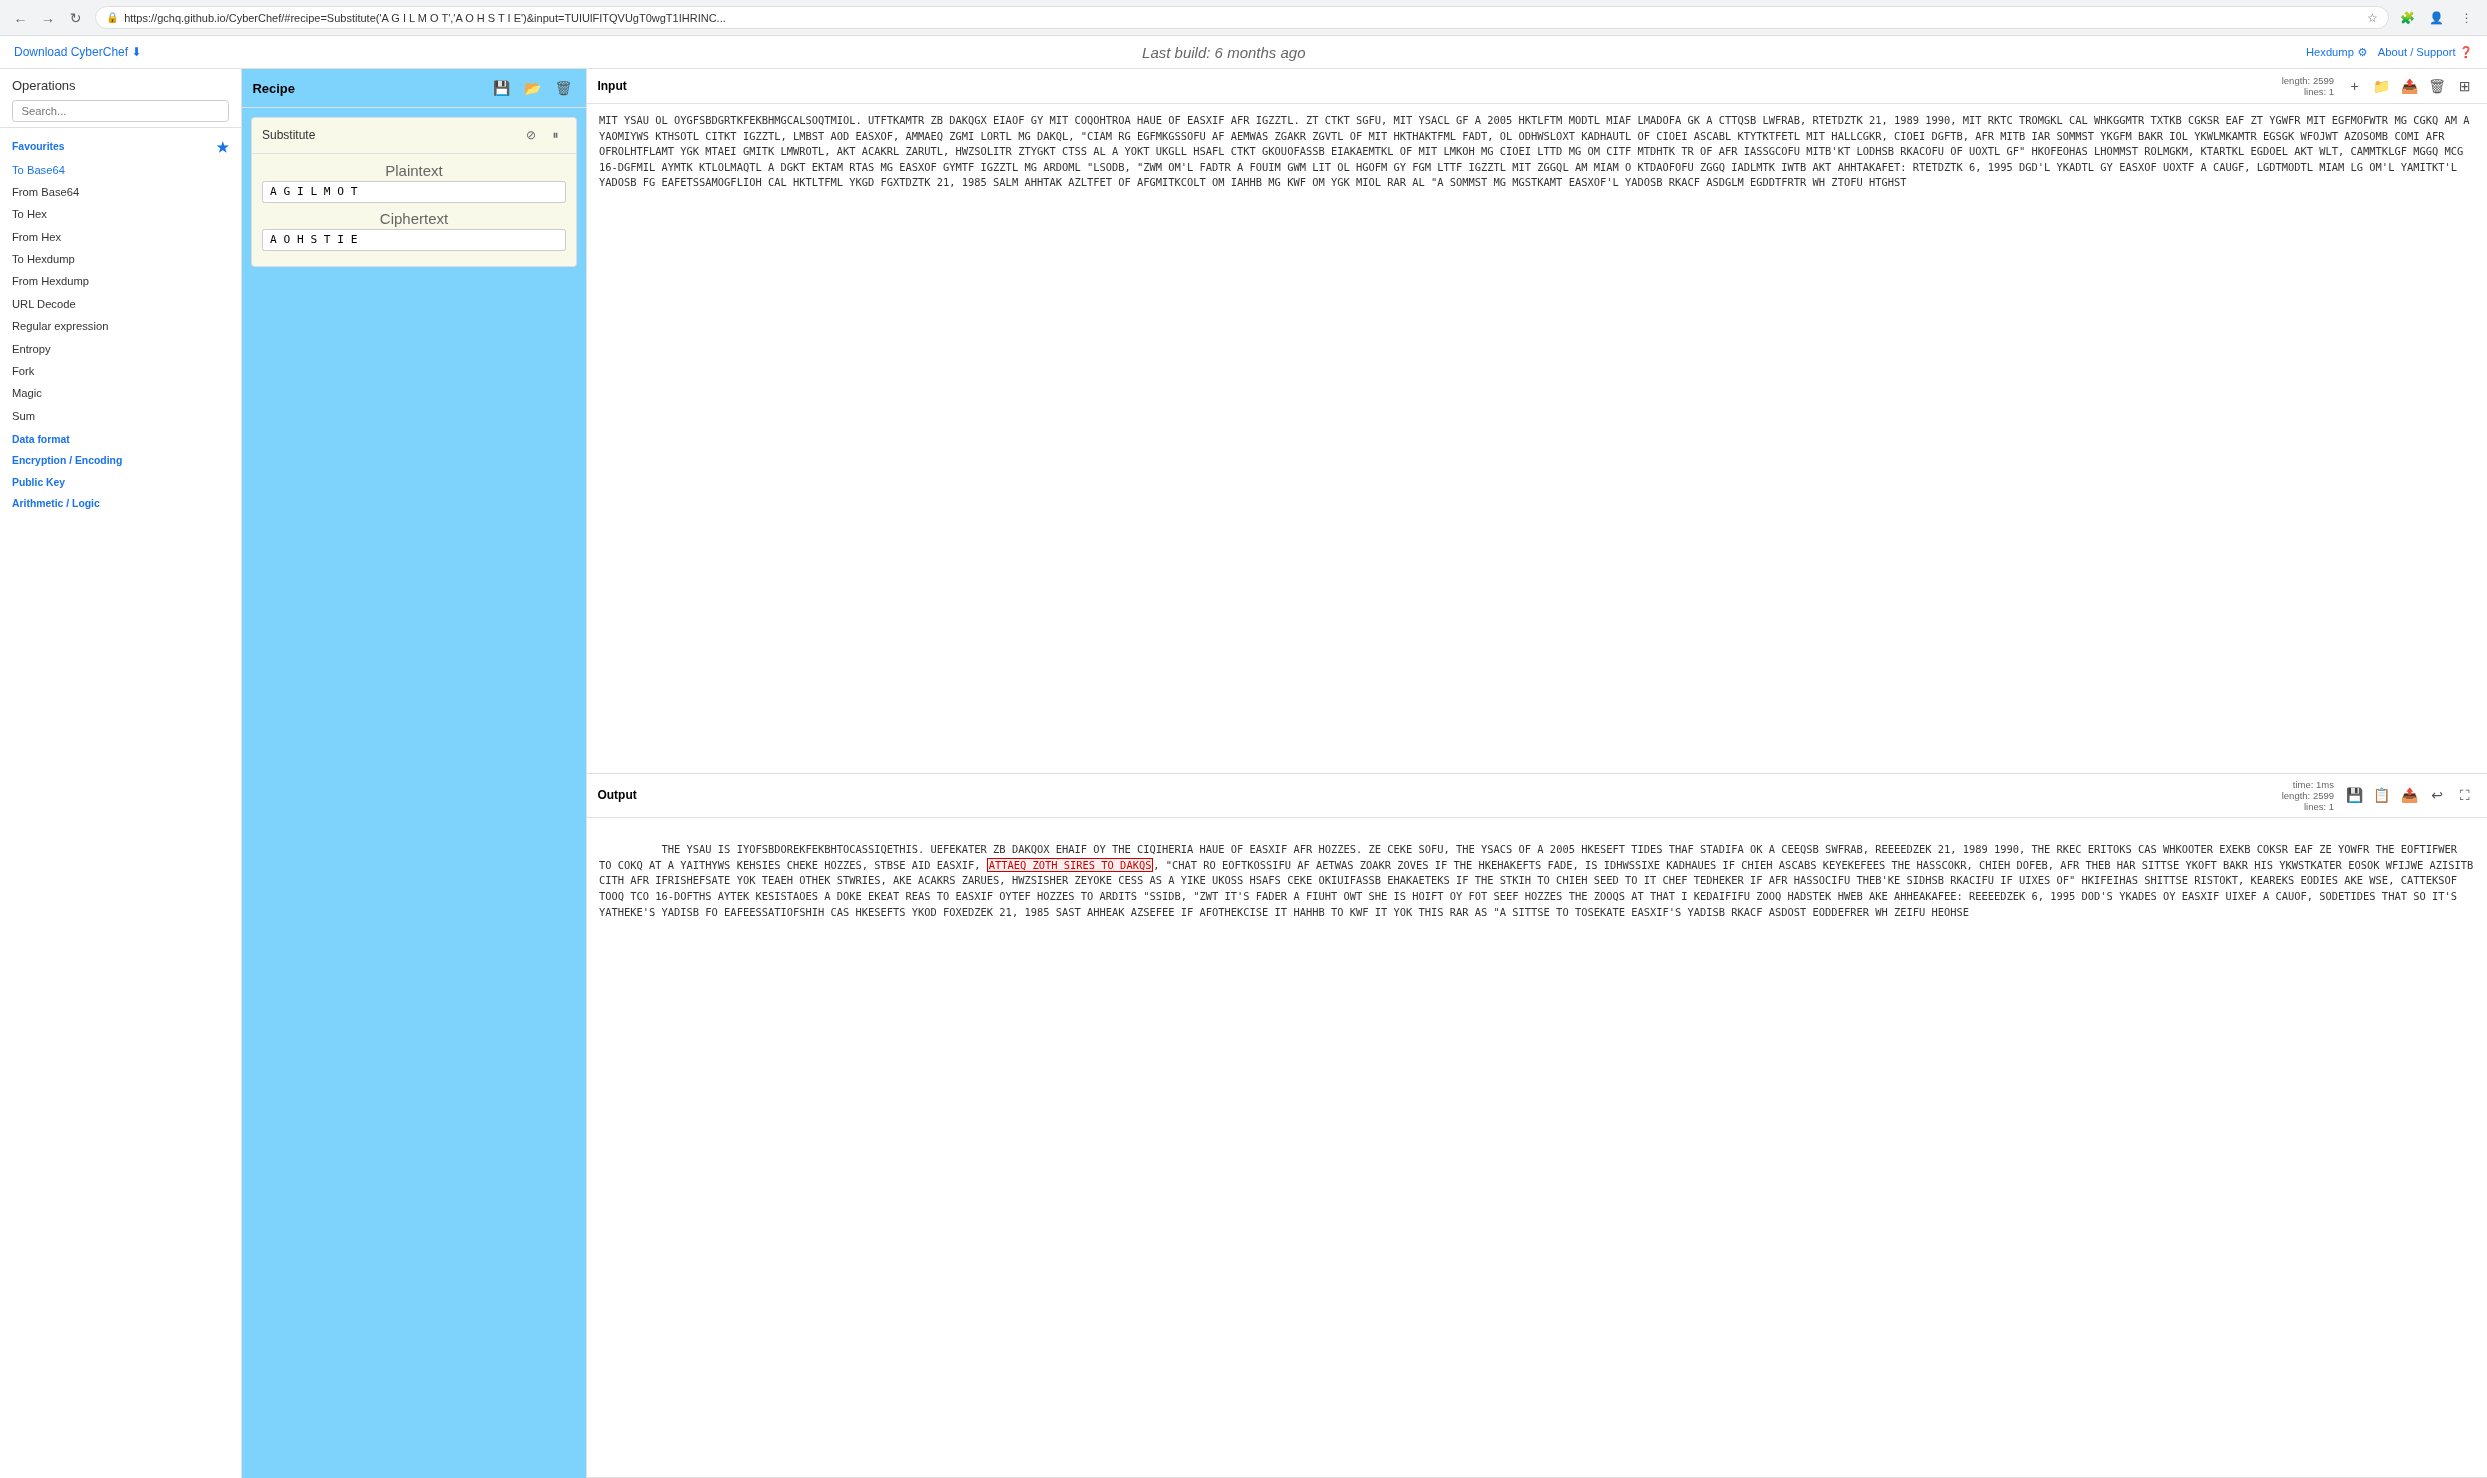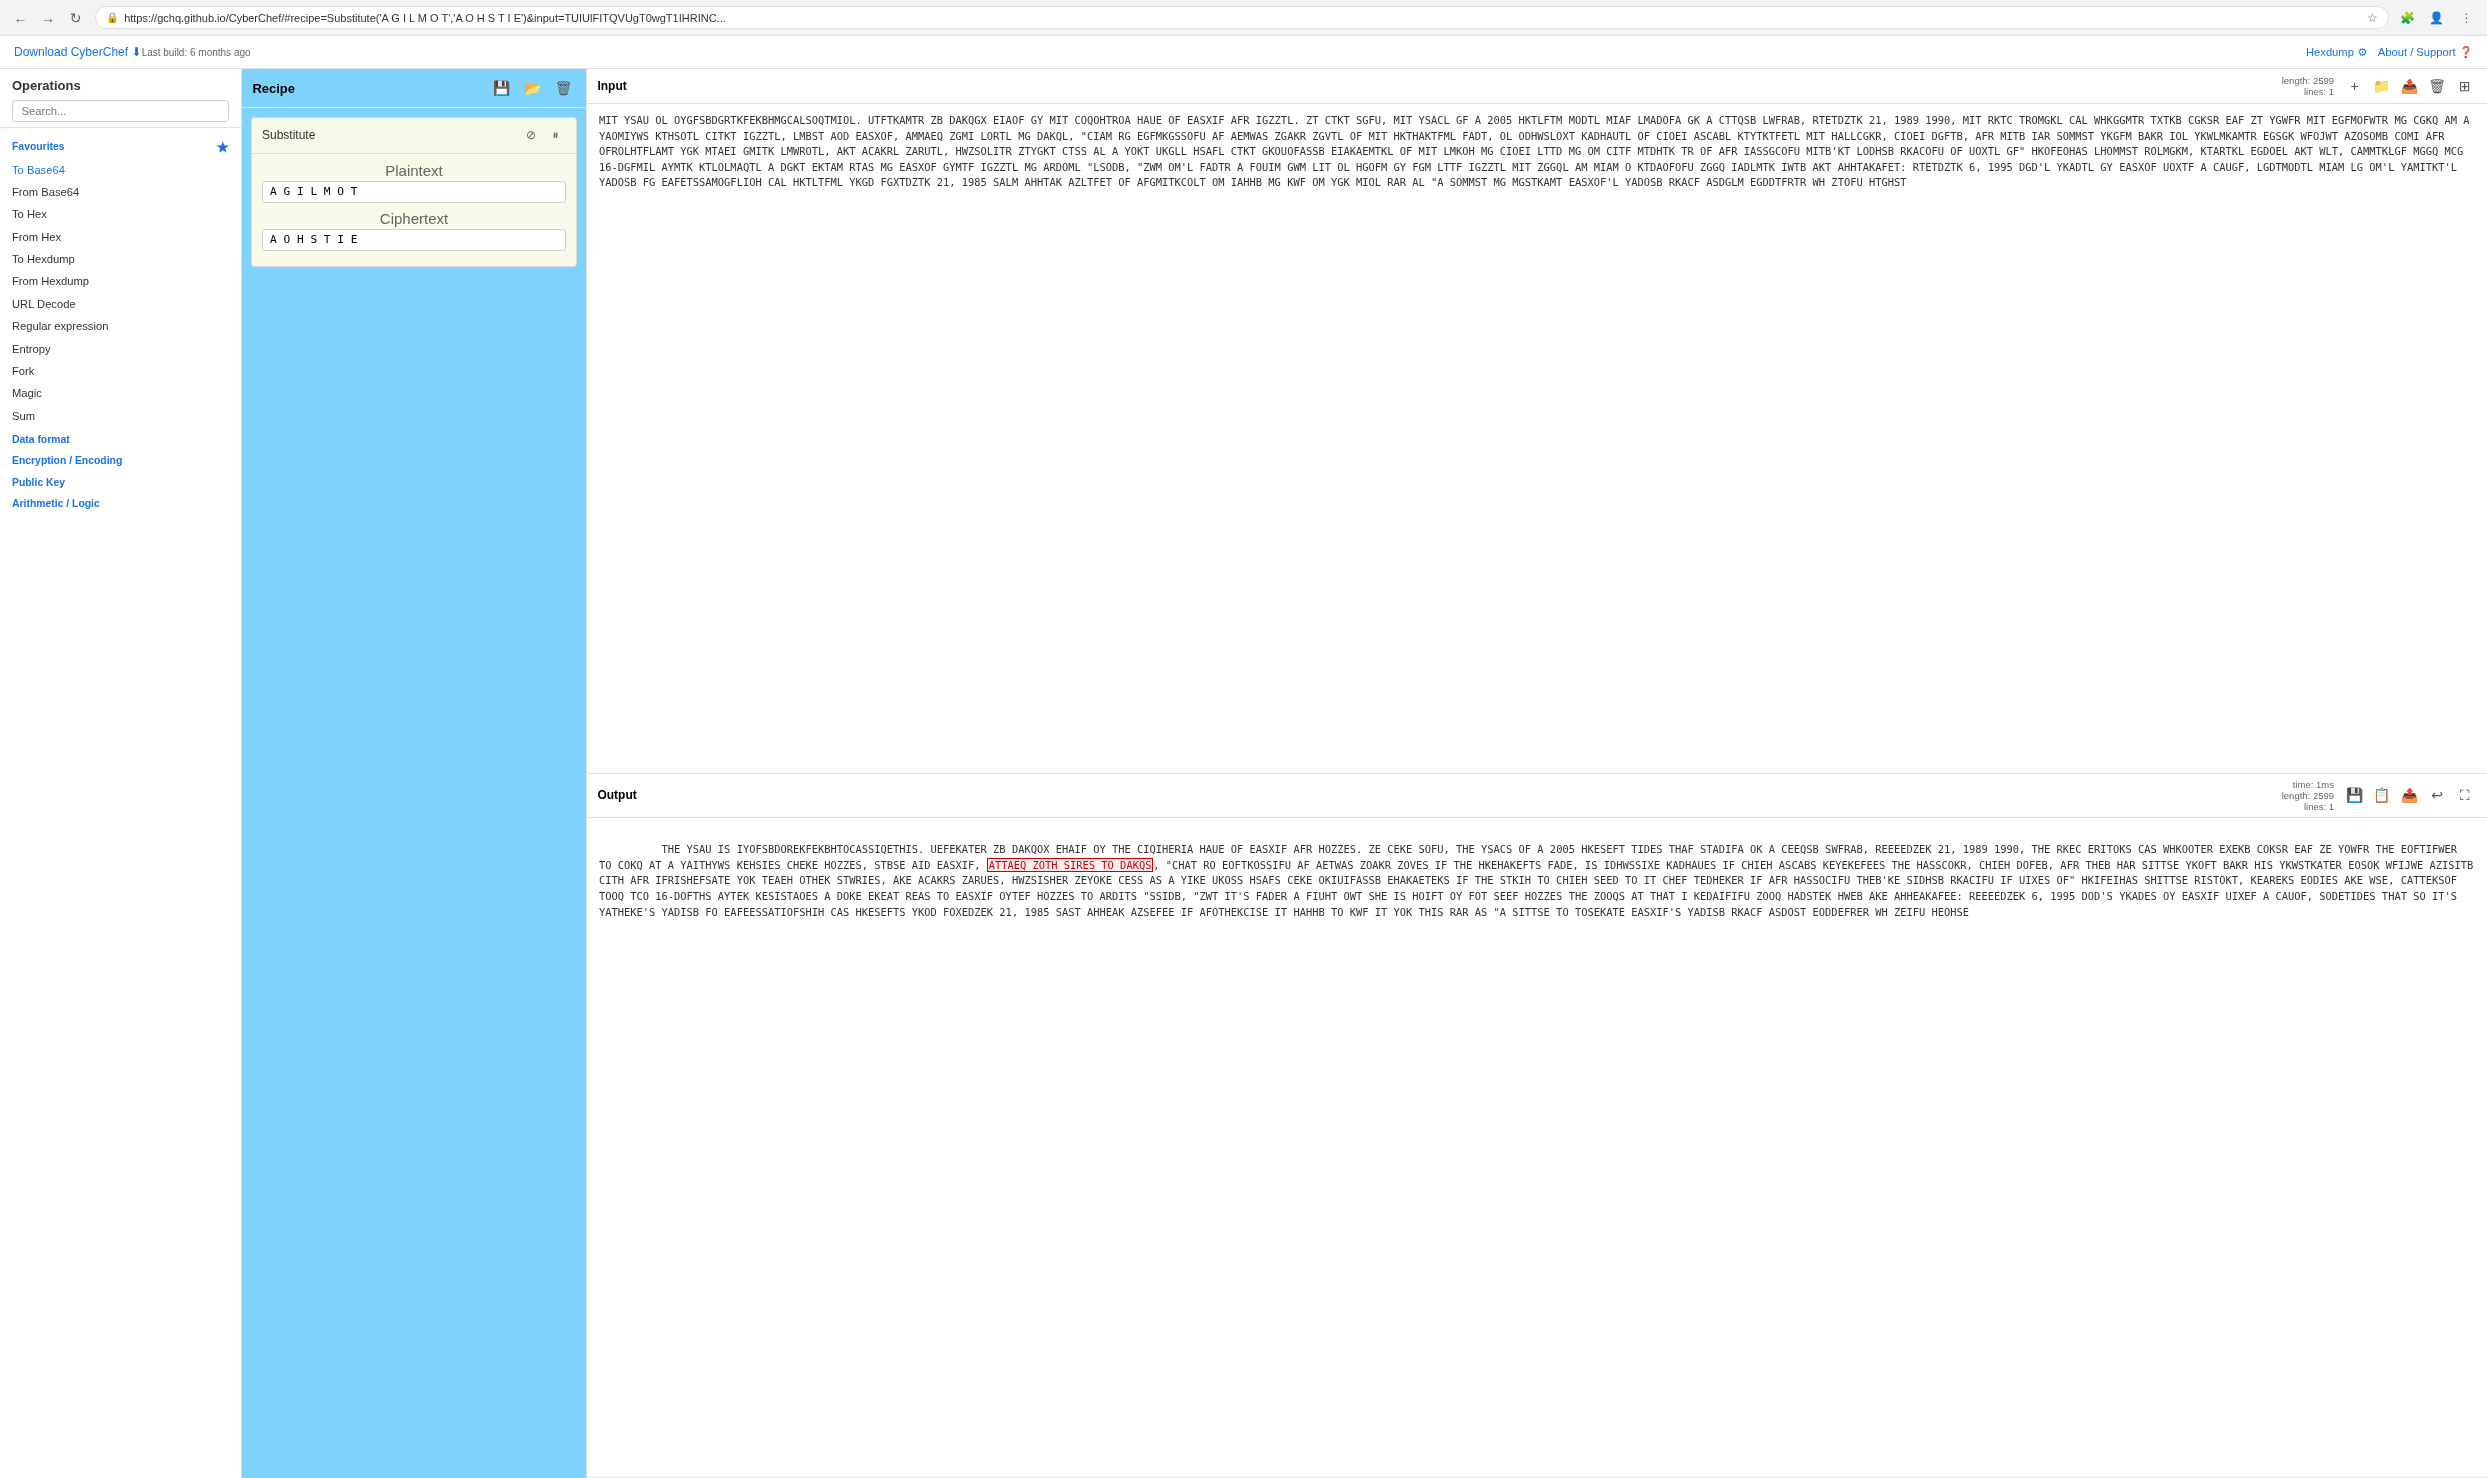--- a/index.html
+++ b/index.html
@@ -10,31 +10,31 @@
     .nav-buttons { display: flex; gap: 3.5px; }
     .nav-btn { width: 24px; height: 24px; border: none; background: none; cursor: pointer; border-radius: 50%; display: flex; align-items: center; justify-content: center; font-size: 14px; color: #5f6368; }
     .address-bar { flex: 1; background: #fff; border: 0.9px solid #ddd; border-radius: 17.3px; padding: 3.5px 10.4px; font-size: 11.2px; display: flex; align-items: center; gap: 5.2px; }
     .address-bar-text { flex: 1; font-size: 11px; color: #333; overflow: hidden; text-overflow: ellipsis; white-space: nowrap; }
     .browser-actions { display: flex; gap: 5.2px; align-items: center; }
     .browser-action-btn { width: 24px; height: 24px; border: none; background: none; cursor: pointer; border-radius: 50%; display: flex; align-items: center; justify-content: center; font-size: 12px; color: #5f6368; }
 
     
     .app-header { background: #fff; border-bottom: 0.9px solid #e0e0e0; padding: 0 14px; display: flex; align-items: center; height: 33px; }
     .download-btn { color: #1a73e8; font-size: 12px; font-weight: 500; cursor: pointer; display: flex; align-items: center; gap: 3.5px; text-decoration: none; }
-    .build-info { flex: 1; text-align: left; font-size: 10px; color: #666; }
+    .build-info { flex: 1; text-align: center; font-size: 15px; color: #666; font-style: italic; }
     .header-right { display: flex; align-items: center; gap: 10.4px; }
     .options-btn, .about-btn { color: #1a73e8; font-size: 11.2px; cursor: pointer; display: flex; align-items: center; gap: 3.5px; }
 
     
     .main-layout { display: flex; flex: 1; overflow: hidden; }
 
     
     .sidebar { width: 242px; border-right: 0.9px solid #e0e0e0; display: flex; flex-direction: column; overflow: hidden; background: #fff; }
     .sidebar-header { padding: 8.6px 12px 5.2px; border-bottom: 0.9px solid #e0e0e0; }
-    .sidebar-title { font-size: 13px; font-weight: 700; color: #333; margin-bottom: 7px; }
+    .sidebar-title { font-size: 13px; font-weight: 400; color: #333; margin-bottom: 7px; }
     .search-box { width: 100%; border: 0.9px solid #ccc; border-radius: 3.5px; padding: 4.3px 8.6px; font-size: 11.2px; color: #999; outline: none; }
     .sidebar-list { flex: 1; overflow-y: auto; padding: 3.5px 0; }
     .sidebar-section { padding: 7px 12px 3.5px; font-size: 10.4px; font-weight: 700; color: #1a73e8; display: flex; align-items: center; justify-content: space-between; }
     .sidebar-item { padding: 5.2px 12px; font-size: 11.2px; color: #333; cursor: pointer; }
     .sidebar-item.active { color: #1a73e8; }
     .star-icon { color: #1a73e8; font-size: 14px; }
 
     
     .recipe-panel { width: 345px; border-right: 0.9px solid #e0e0e0; display: flex; flex-direction: column; background: #7dd3fc; }
     .recipe-header { padding: 7px 10.4px; border-bottom: 0.9px solid #e0e0e0; display: flex; align-items: center; }

